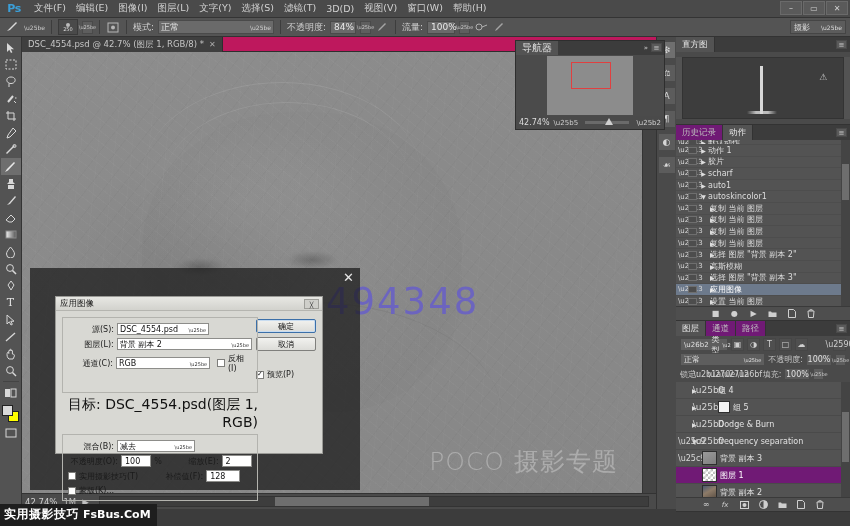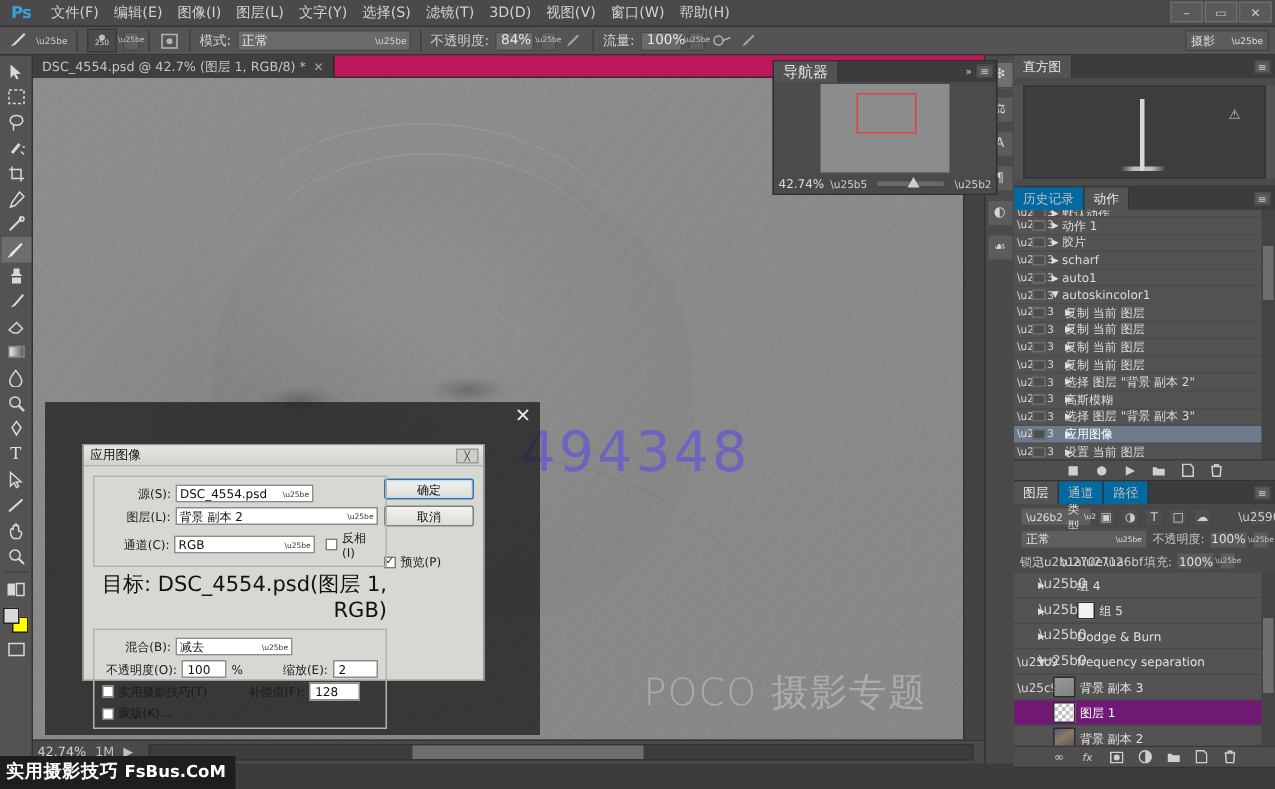--- a/index.html
+++ b/index.html
@@ -121,21 +121,21 @@
     position:absolute; left:120px; top:60px; width:320px; height:300px;
     border-radius: 46% 46% 40% 40%;
     background: radial-gradient(ellipse at 50% 45%, rgba(255,255,255,0.035), rgba(0,0,0,0.02) 70%, transparent);
   }
   .eye { position:absolute; width:56px; height:20px; border-radius:50%;
     background: radial-gradient(ellipse, rgba(40,40,40,0.30), rgba(120,120,120,0.12) 60%, transparent 75%); }
   .hairline {
     position:absolute; border-radius:50%; border-top:1px solid rgba(255,255,255,0.10);
   }
   .wm-canvas {
-    position: absolute; left: 325px; top: 228px;
+    position: absolute; left: 304px; top: 228px;
     font-size: 37px; letter-spacing: 2px; color: #6a62c4;
     font-family: "DejaVu Sans", sans-serif; font-weight: 400;
     opacity: 0.92;
   }
   .wm-poco {
     position: absolute; right: 38px; bottom: 18px;
     color: rgba(255,255,255,0.30); text-align: left;
   }
   .wm-poco .big { font-size: 25px; letter-spacing: 1px; line-height: 26px; font-weight:300;}
   .wm-poco .small { font-size: 12px; letter-spacing: 0.5px; }
@@ -161,21 +161,21 @@
   .rail-btn { width:18px;height:18px;background:#5c5c5c;border:1px solid #4a4a4a;
     display:flex;align-items:center;justify-content:center;color:#d6d6d6;font-size:9px;}
   .rail-btn.active{background:#6f6f6f;}
   .dock-cols { flex:1; display:flex; flex-direction:column; }
   .panel { background: #4a4a4a; border-bottom:1px solid #333; }
   .panel-tabs {
     height: 15px; display: flex; background: #3c3c3c; align-items: stretch; position:relative;
   }
   .panel-tab {
     padding: 0 6px; display:flex; align-items:center; font-size: 8.5px;
-    color:#bdbdbd; background:#0369a1; border-right:1px solid #333;
+    color:#bdbdbd; background:#701a75; border-right:1px solid #333;
   }
   .panel-tab.active { background:#535353; color:#e8e8e8; }
   .panel-menu { position:absolute; right:3px; top:3px; width:11px;height:9px;
     display:flex;align-items:center;justify-content:center;font-size:7px;color:#c8c8c8;
     background:#5a5a5a;border:1px solid #4a4a4a;}
   .panel-body { background:#535353; }
   
   .hist-box { height: 62px; margin: 5px 6px; background: #3d3d3d; border:1px solid #333; position: relative; }
   .hist-spike {
     position:absolute; left:48%; bottom:4px; width:3px; height:48px;
@@ -896,21 +896,21 @@
           <span class="car">\u25be</span>
         </div>
       </div>
       <div class="frow">
         <span class="flabel">图层(L):</span>
         <div class="fselect" style="width:136px">
           <span>背景 副本 2</span>
           <span class="car">\u25be</span>
         </div>
       </div>
-      <div class="frow" style="margin-bottom:0">
+      <div class="frow" style="margin-bottom:15px">
         <span class="flabel">通道(C):</span>
         <div class="fselect" style="width:96px">
           <span>RGB</span>
           <span class="car">\u25be</span>
         </div>
         <div class="fcheck" style="margin-left:4px">
           <span class="cbox"></span>
           <span>反相(I)</span>
         </div>
       </div>

